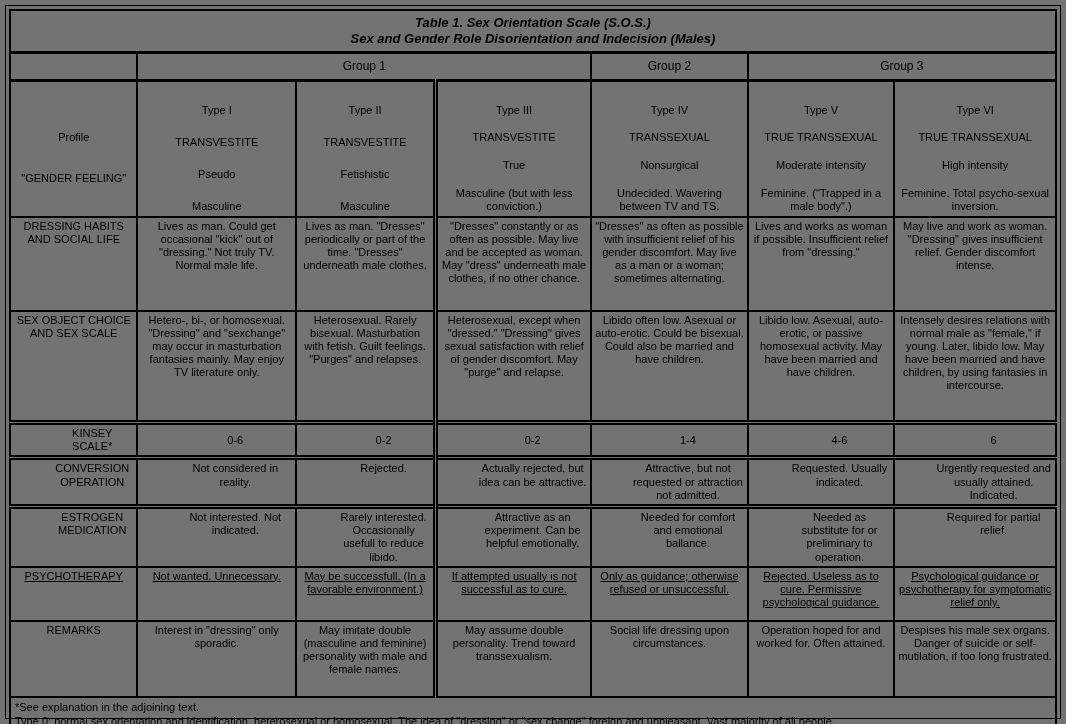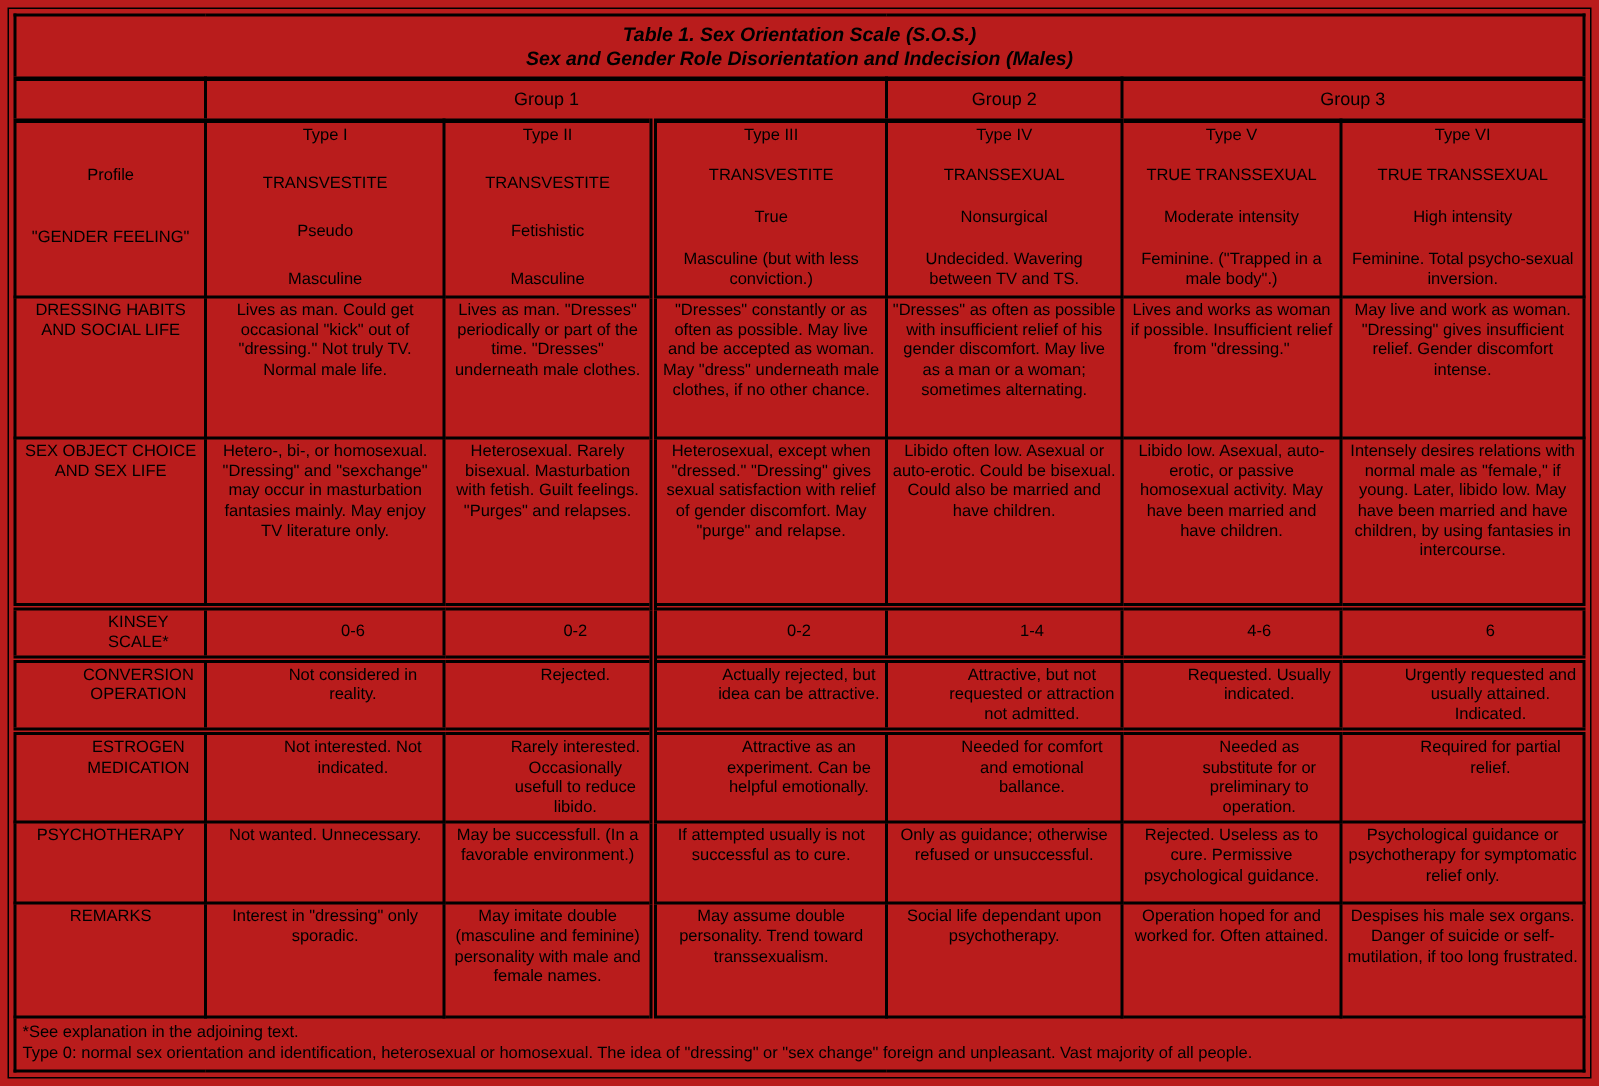--- a/index.html
+++ b/index.html
@@ -1,19 +1,19 @@
 <!DOCTYPE html>
 <html><head>
 <meta charset="utf-8">
 <style>
   * { box-sizing: border-box; }
   html, body { margin: 0; padding: 0; background: #ffffff; }
   .page {
     width: 1066px; height: 724px;
-    background: #b91c1c;
+    background: #737373;
     padding: 5px;
     font-family: "Liberation Sans", sans-serif;
     overflow: hidden;
   }
   .frame {
     width: 100%; height: 100%;
     border: 1px solid #000;
     padding: 3px;
   }
   table.sos {
@@ -50,30 +50,31 @@
     border-bottom: 3px solid #000;
   }
   
   tr.profile-row { height: 118px; }
   .stack {
     height: 110px;
     display: flex;
     flex-direction: column;
     justify-content: space-between;
     align-items: center;
+    margin-top: 20px;
   }
   .stack > div { width: 100%; }
   
   tr.r-dressing { height: 94px; padding-left: 32px; }
   tr.r-sexobject { height: 112px; }
   tr.r-kinsey { height: 27px; }
   tr.r-kinsey td { vertical-align: middle; }
   tr.r-conversion { height: 48px; }
   tr.r-estrogen { height: 49px; }
-  tr.r-psycho { height: 54px; }
+  tr.r-psycho { height: 54px; text-decoration: underline; }
   tr.r-remarks { height: 76px; }
   tr.dt > td { border-top: 5px double #000; padding-left: 40px; }
   td.dl { border-left: 5px double #000; }
   td.row-label { vertical-align: top; }
   
   tr.footer-row { height: 36px; }
   td.footer-cell {
     text-align: left;
     vertical-align: middle;
     font-size: 11px;
@@ -175,21 +176,21 @@
         <td class="row-label">DRESSING HABITS AND SOCIAL LIFE</td>
         <td>Lives as man. Could get occasional "kick" out of "dressing." Not truly TV. Normal male life.</td>
         <td>Lives as man. "Dresses" periodically or part of the time. "Dresses" underneath male clothes.</td>
         <td class="dl">"Dresses" constantly or as often as possible. May live and be accepted as woman. May "dress" underneath male clothes, if no other chance.</td>
         <td>"Dresses" as often as possible with insufficient relief of his gender discomfort. May live as a man or a woman; sometimes alternating.</td>
         <td>Lives and works as woman if possible. Insufficient relief from "dressing."</td>
         <td>May live and work as woman. "Dressing" gives insufficient relief. Gender discomfort intense.</td>
       </tr>
 
       <tr class="r-sexobject">
-        <td class="row-label">SEX OBJECT CHOICE AND SEX LIFE</td>
+        <td class="row-label">SEX OBJECT CHOICE AND SEX SCALE</td>
         <td>Hetero-, bi-, or homosexual. "Dressing" and "sexchange" may occur in masturbation fantasies mainly. May enjoy TV literature only.</td>
         <td>Heterosexual. Rarely bisexual. Masturbation with fetish. Guilt feelings. "Purges" and relapses.</td>
         <td class="dl">Heterosexual, except when "dressed." "Dressing" gives sexual satisfaction with relief of gender discomfort. May "purge" and relapse.</td>
         <td>Libido often low. Asexual or auto-erotic. Could be bisexual. Could also be married and have children.</td>
         <td>Libido low. Asexual, auto-erotic, or passive homosexual activity. May have been married and have children.</td>
         <td>Intensely desires relations with normal male as "female," if young. Later, libido low. May have been married and have children, by using fantasies in intercourse.</td>
       </tr>
 
       <tr class="r-kinsey dt">
         <td class="row-label">KINSEY SCALE*</td>
@@ -229,21 +230,21 @@
         <td>Only as guidance; otherwise refused or unsuccessful.</td>
         <td>Rejected. Useless as to cure. Permissive psychological guidance.</td>
         <td>Psychological guidance or psychotherapy for symptomatic relief only.</td>
       </tr>
 
       <tr class="r-remarks">
         <td class="row-label">REMARKS</td>
         <td>Interest in "dressing" only sporadic.</td>
         <td>May imitate double (masculine and feminine) personality with male and female names.</td>
         <td class="dl">May assume double personality. Trend toward transsexualism.</td>
-        <td>Social life dependant upon psychotherapy.</td>
+        <td>Social life dressing upon circumstances.</td>
         <td>Operation hoped for and worked for. Often attained.</td>
         <td>Despises his male sex organs. Danger of suicide or self-mutilation, if too long frustrated.</td>
       </tr>
 
       <tr class="footer-row">
         <td colspan="7" class="footer-cell">
           <div>*See explanation in the adjoining text.</div>
           <div>Type 0: normal sex orientation and identification, heterosexual or homosexual. The idea of "dressing" or "sex change" foreign and unpleasant. Vast majority of all people.</div>
         </td>
       </tr>

